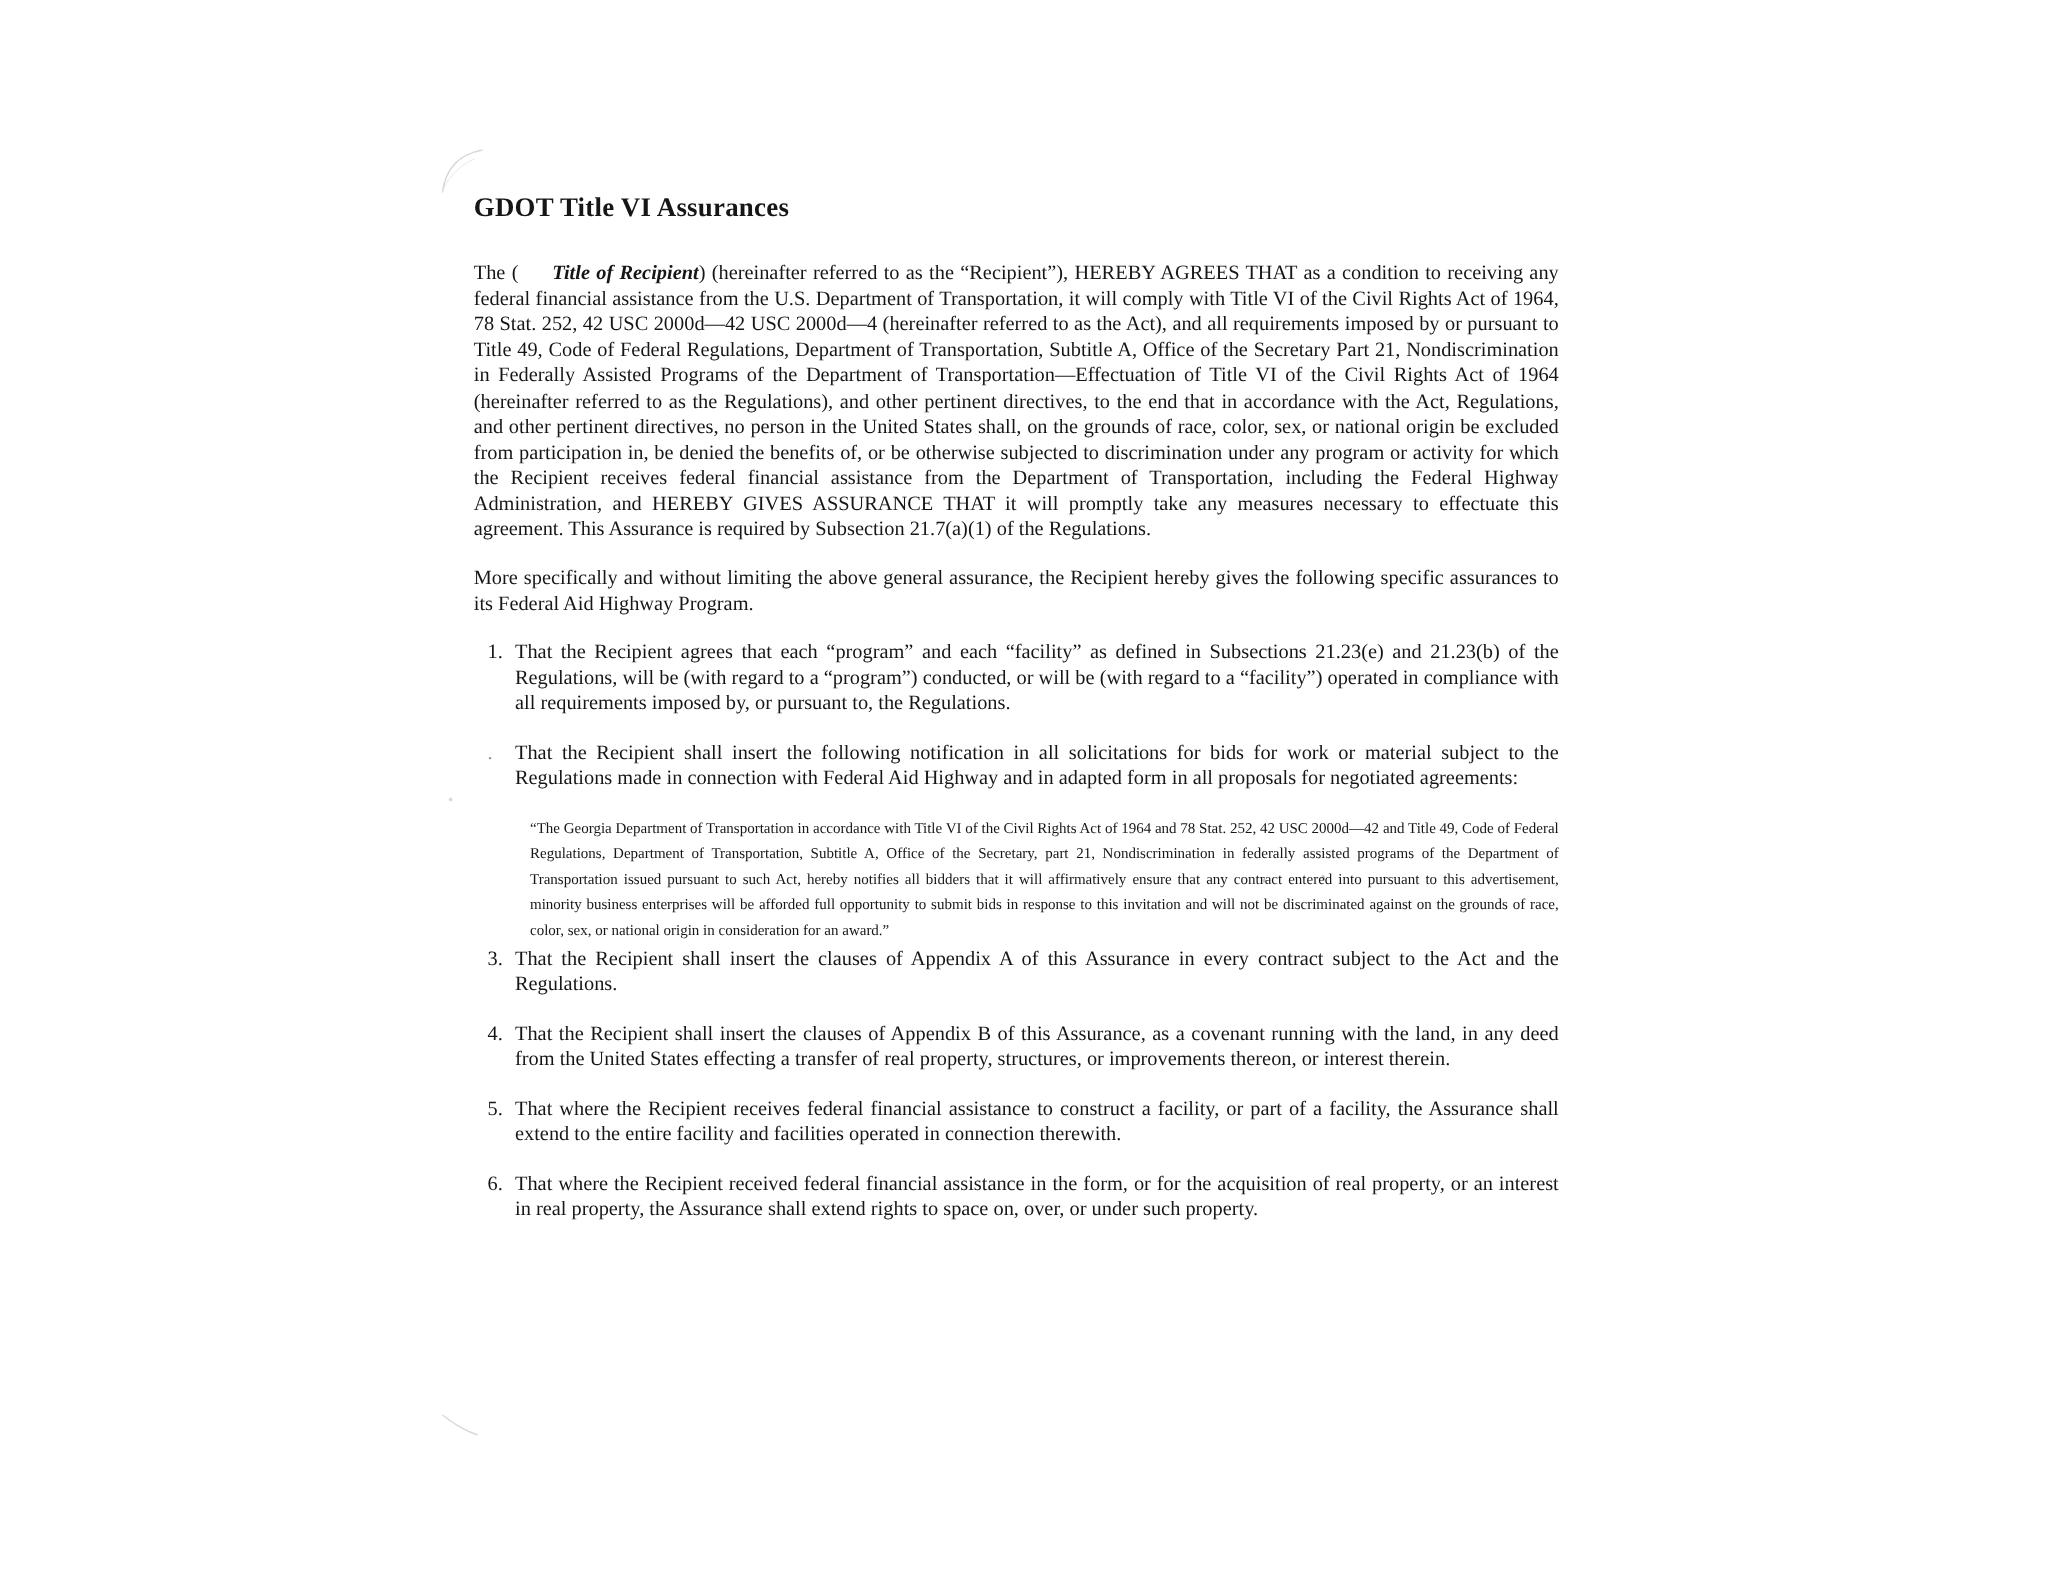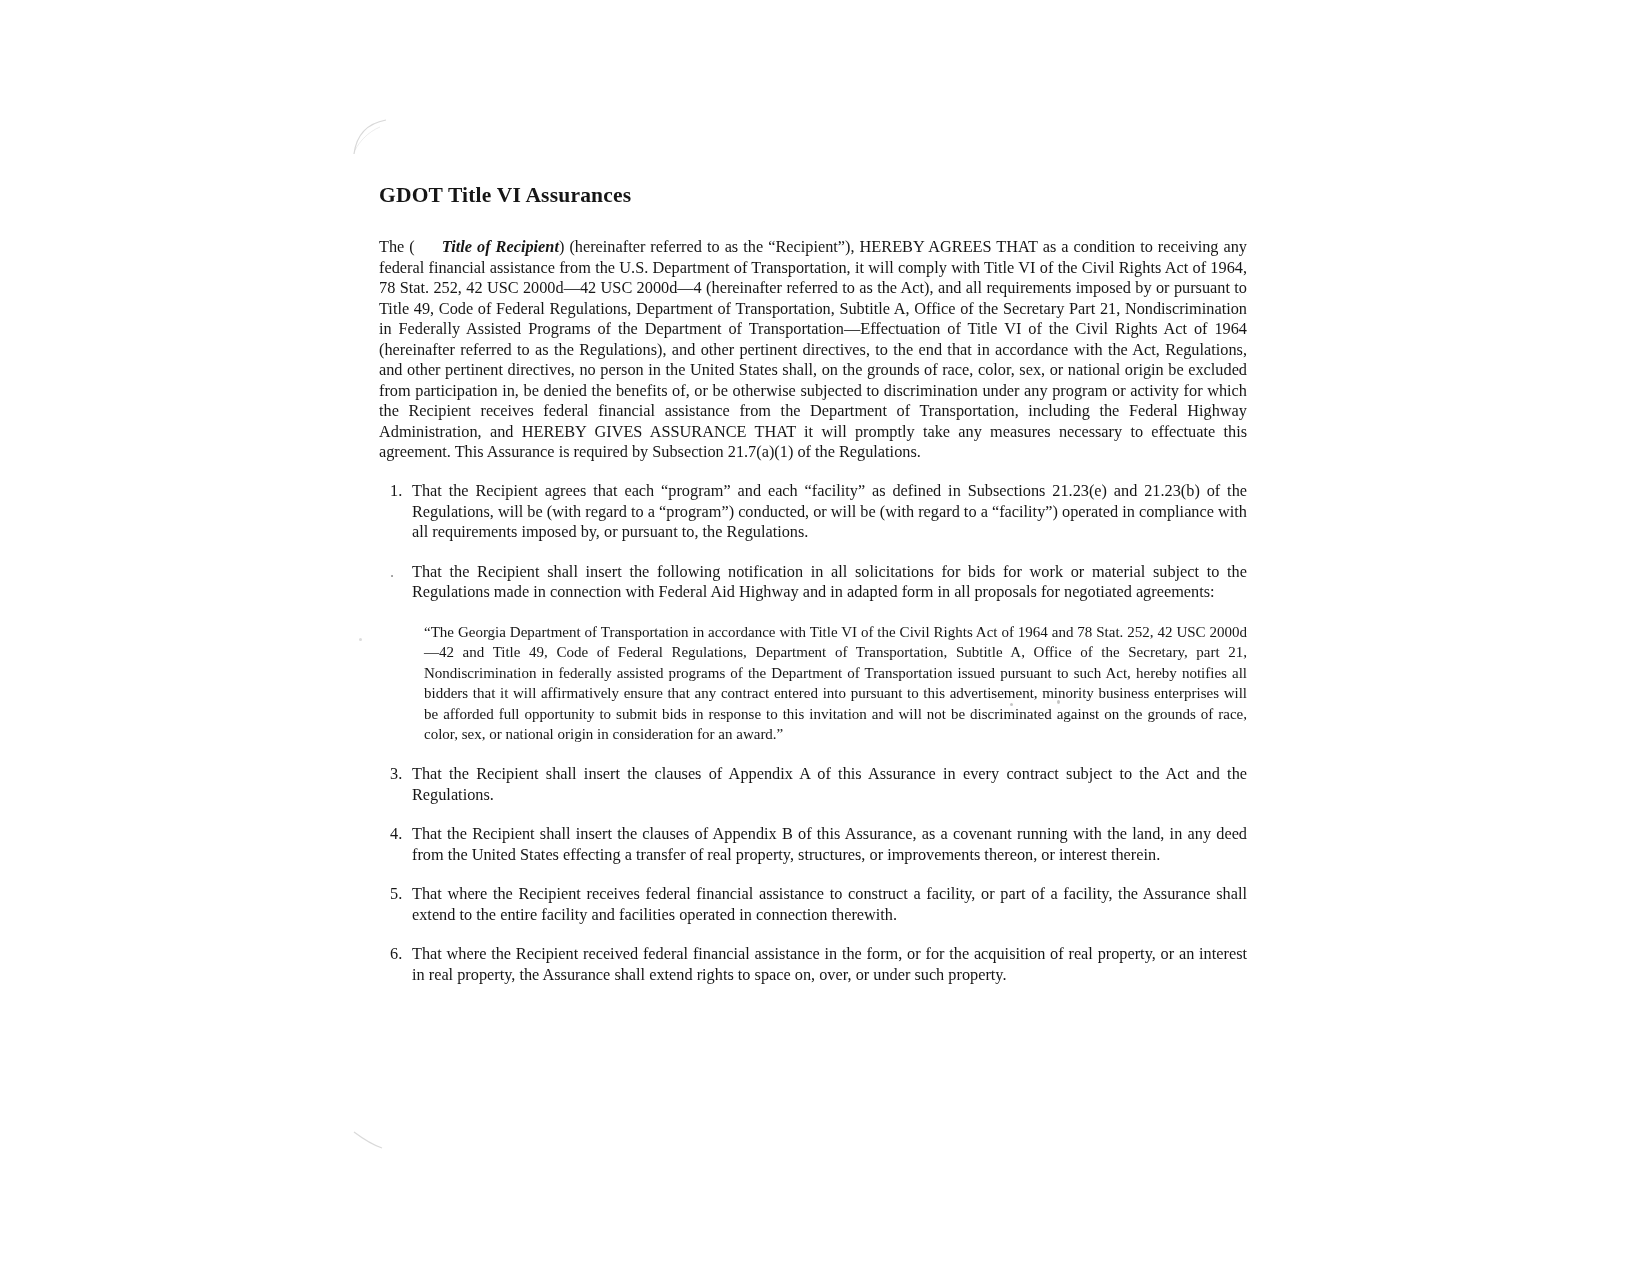--- a/index.html
+++ b/index.html
@@ -12,21 +12,21 @@
     width: 1650px;
     height: 1275px;
     background: #ffffff;
     overflow: hidden;
     font-family: "Liberation Serif", "DejaVu Serif", serif;
     color: #161616;
   }
   .content {
     position: absolute;
     left: 379px;
-    top: 183px;
+    top: 154px;
     width: 868px;
   }
   .doc-title {
     font-size: 21.5px;
     line-height: 25px;
     font-weight: bold;
     letter-spacing: 0.2px;
     margin: 0 0 29px 0;
   }
   .para {
@@ -48,24 +48,24 @@
     position: absolute;
     left: 11px;
     top: 0;
     width: 24px;
     text-align: left;
   }
   .marker.faint {
     color: #8f8f8f;
   }
   .quote {
-    font-size: 15px;
+    font-size: 12px;
     line-height: 20.55px;
     text-align: justify;
-    margin: 0 0 19px 45px;
+    margin: 0 0 2px 45px;
   }
   .emph {
     font-weight: bold;
     font-style: italic;
     margin-left: 27px;
   }
   .pencil-mark {
     position: absolute;
     pointer-events: none;
   }
@@ -94,20 +94,21 @@
   <div class="speck" style="left:1010px; top:703px; width:3px; height:3px;"></div>
   <div class="speck" style="left:1057px; top:700px; width:3px; height:4px;"></div>
   <div class="speck" style="left:359px; top:638px; width:3px; height:3px; opacity:0.3;"></div>
 
   <div class="content">
 
     <h1 class="doc-title">GDOT Title VI Assurances</h1>
 
     <p class="para"><span>The (</span><span class="emph">Title of Recipient</span><span>) (hereinafter referred to as the “Recipient”), HEREBY AGREES THAT as a condition to receiving any federal financial assistance from the U.S. Department of Transportation, it will comply with Title VI of the Civil Rights Act of 1964, 78 Stat. 252, 42 USC 2000d—42 USC 2000d—4 (hereinafter referred to as the Act), and all requirements imposed by or pursuant to Title 49, Code of Federal Regulations, Department of Transportation, Subtitle A, Office of the Secretary Part 21, Nondiscrimination in Federally Assisted Programs of the Department of Transportation—Effectuation of Title VI of the Civil Rights Act of 1964 (hereinafter referred to as the Regulations), and other pertinent directives, to the end that in accordance with the Act, Regulations, and other pertinent directives, no person in the United States shall, on the grounds of race, color, sex, or national origin be excluded from participation in, be denied the benefits of, or be otherwise subjected to discrimination under any program or activity for which the Recipient receives federal financial assistance from the Department of Transportation, including the Federal Highway Administration, and HEREBY GIVES ASSURANCE THAT it will promptly take any measures necessary to effectuate this agreement. This Assurance is required by Subsection 21.7(a)(1) of the Regulations.</span></p>
 
+    <p class="para">More specifically and without limiting the above general assurance, the Recipient hereby gives the following specific assurances to its Federal Aid Highway Program.</p>
 
     <div class="list-item">
       <span class="marker">1.</span>
       <span>That the Recipient agrees that each “program” and each “facility” as defined in Subsections 21.23(e) and 21.23(b) of the Regulations, will be (with regard to a “program”) conducted, or will be (with regard to a “facility”) operated in compliance with all requirements imposed by, or pursuant to, the Regulations.</span>
     </div>
 
     <div class="list-item">
       <span class="marker faint">.</span>
       <span>That the Recipient shall insert the following notification in all solicitations for bids for work or material subject to the Regulations made in connection with Federal Aid Highway and in adapted form in all proposals for negotiated agreements:</span>
     </div>

